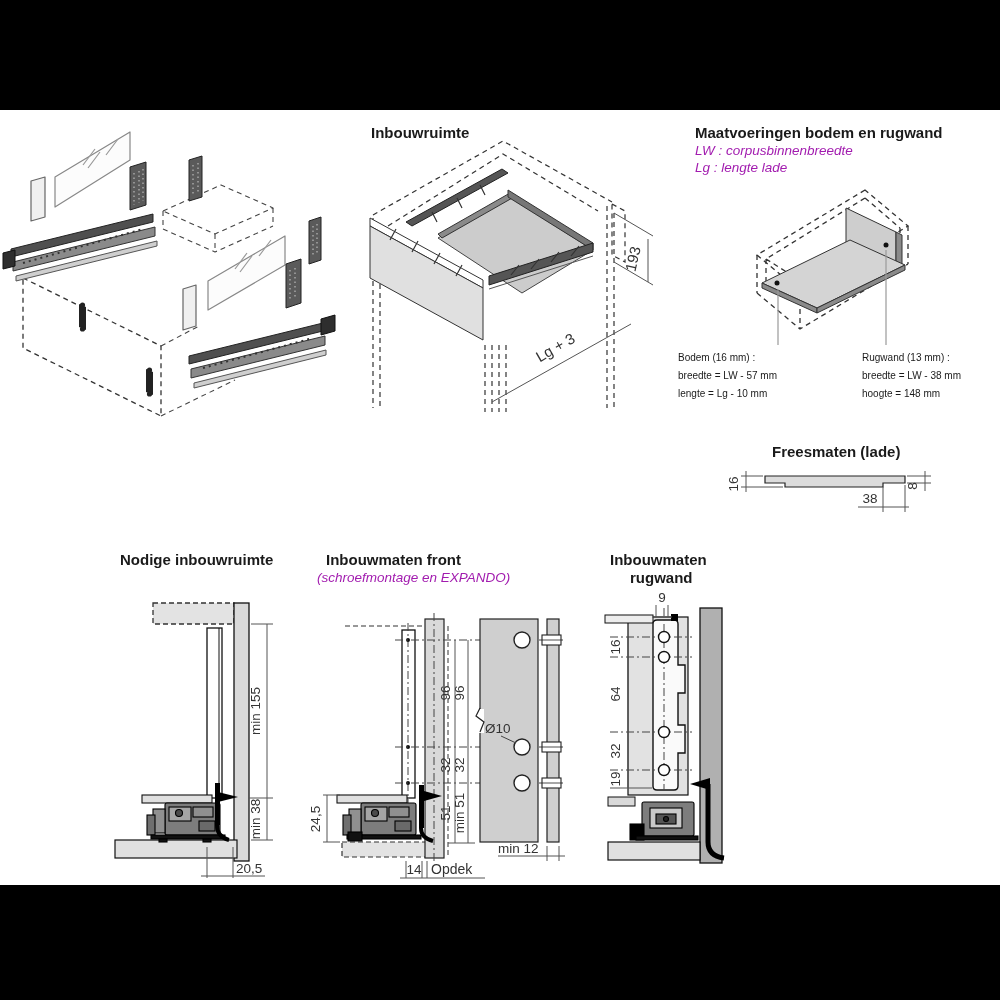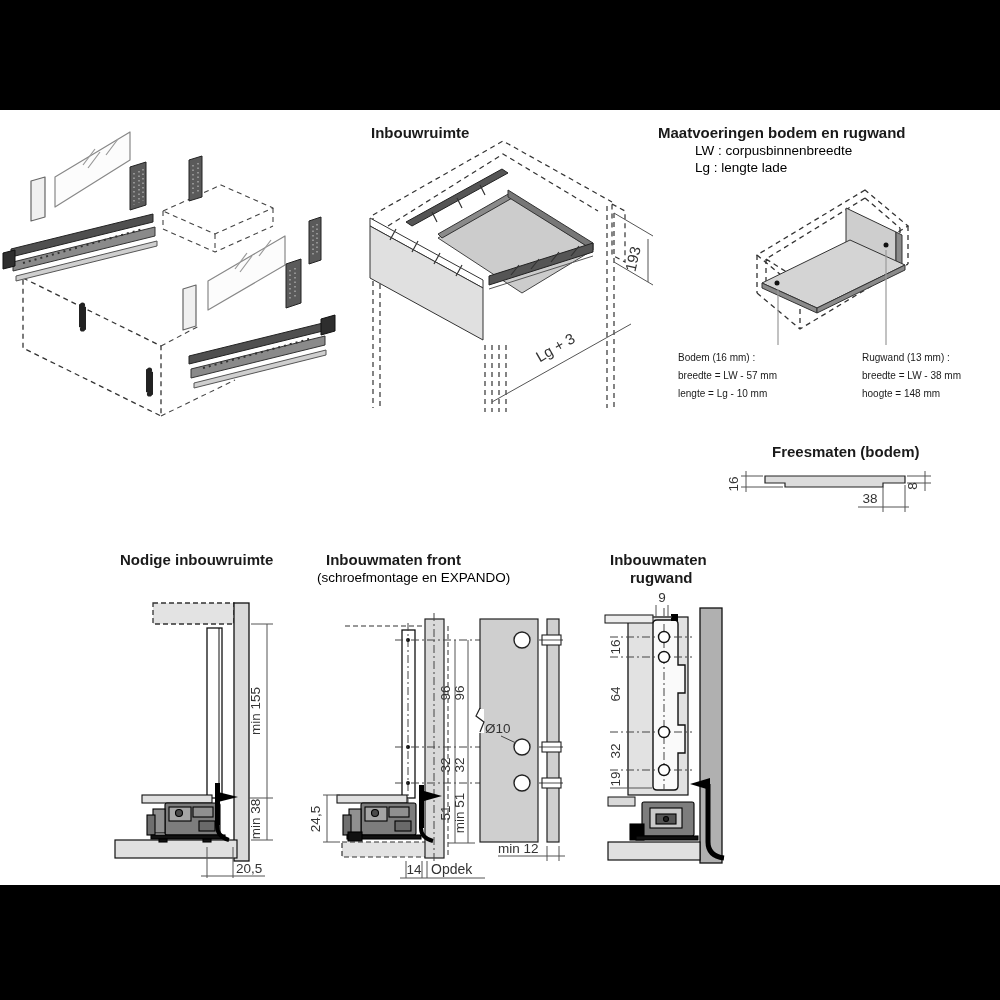--- a/index.html
+++ b/index.html
@@ -1,20 +1,20 @@
 <!DOCTYPE html>
 <html><head>
 <meta charset="utf-8">
 <style>
   html,body{margin:0;padding:0;background:#fff;}
   #canvas{position:relative;width:1000px;height:1000px;background:#ffffff;overflow:hidden;
           font-family:"Liberation Sans",sans-serif;color:#1a1a1a;}
   .band{position:absolute;left:0;width:1000px;background:#000;}
   .title{position:absolute;font-weight:bold;font-size:15px;white-space:nowrap;color:#1a1a1a;}
-  .label{position:absolute;font-size:13.5px;white-space:nowrap;color:#000000;line-height:18px;}
+  .label{position:absolute;font-size:13.5px;white-space:nowrap;color:#a21caf;line-height:18px;font-style:italic;}
   .lblock{position:absolute;font-size:10px;white-space:nowrap;color:#1a1a1a;line-height:18px;}
   .lblock div{white-space:nowrap;}
   svg{position:absolute;overflow:visible;}
   svg text{font-family:"Liberation Sans",sans-serif;font-size:13.5px;fill:#333;}
   svg text.big{font-size:15px;fill:#333;}
 </style>
 </head>
 <body>
 
 <div id="canvas">
@@ -108,21 +108,21 @@
 
     <g stroke="#555" stroke-width="1" fill="none">
       <path d="M252,73 L291,96 M252,122 L291,145 M286,99 L286,142"></path>
     </g>
     <text x="276" y="120" text-anchor="middle" transform="rotate(-77 276 120)" class="big">193</text>
 
     <path d="M130,262 L269,184" stroke="#555" stroke-width="1" fill="none"></path>
     <text x="196" y="212" text-anchor="middle" transform="rotate(-30 196 212)" class="big">Lg + 3</text>
   </svg>
 
-  <div class="title" style="left:658px;top:124px;">Maatvoeringen bodem en rugwand</div>
+  <div class="title" style="left:695px;top:124px;">Maatvoeringen bodem en rugwand</div>
   <div class="label" style="left:695px;top:142px;">LW : corpusbinnenbreedte</div>
   <div class="label" style="left:695px;top:159px;">Lg : lengte lade</div>
 
   <svg style="left:700px;top:183px;" width="300" height="166" viewBox="0 0 300 166">
 
     <g fill="none" stroke="#333" stroke-width="1.3" stroke-dasharray="5,4">
       <path d="M165,7 L57,72 L100,108 L208,43 Z"></path>
       <path d="M57,72 V110 M100,108 V146 M208,43 V81"></path>
       <path d="M57,110 L100,146 L208,81"></path>
       <path d="M165,15 L66,76 M66,76 L104,100 M165,15 L200,45 M66,76 V106 M200,45 V78"></path>
@@ -149,21 +149,21 @@
     <div>Bodem (16 mm) :</div>
     <div>breedte = LW - 57 mm</div>
     <div>lengte = Lg - 10 mm</div>
   </div>
   <div class="lblock" style="left:862px;top:349px;">
     <div>Rugwand (13 mm) :</div>
     <div>breedte = LW - 38 mm</div>
     <div>hoogte = 148 mm</div>
   </div>
 
-  <div class="title" style="left:772px;top:443px;">Freesmaten (bodem)</div>
+  <div class="title" style="left:772px;top:443px;">Freesmaten (lade)</div>
 
   <svg style="left:728px;top:460px;" width="225" height="60" viewBox="0 0 225 60">
     <path d="M37,16 L177,16 L177,23 L155,23 L155,27 L57,27 L57,23 L37,23 Z" fill="#dcdcdc" stroke="#222" stroke-width="1.2"></path>
     <g stroke="#555" stroke-width="1" fill="none">
       <path d="M35,16 H13 M55,27 H13 M18,11 V32"></path>
       <path d="M155,27 V52 M177,25 V52 M130,47 H181"></path>
       <path d="M179,16 H203 M179,23 H203 M197,11 V31"></path>
     </g>
     <text x="10" y="24" text-anchor="middle" transform="rotate(-90 10 24)">16</text>
     <text x="142" y="43" text-anchor="middle">38</text>

